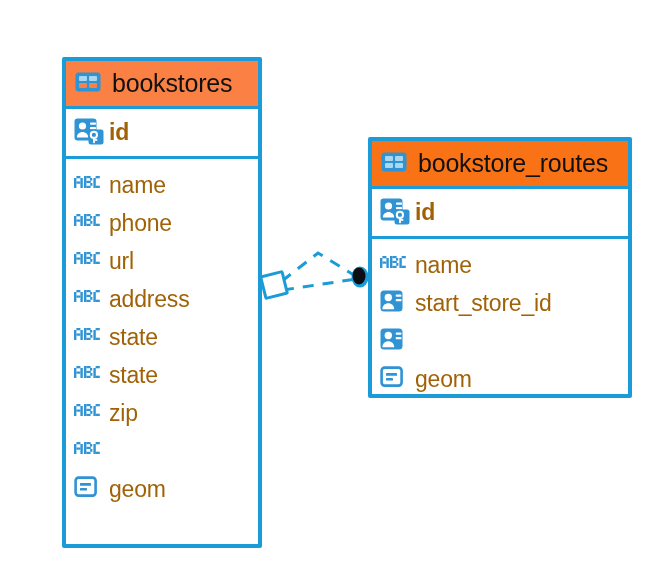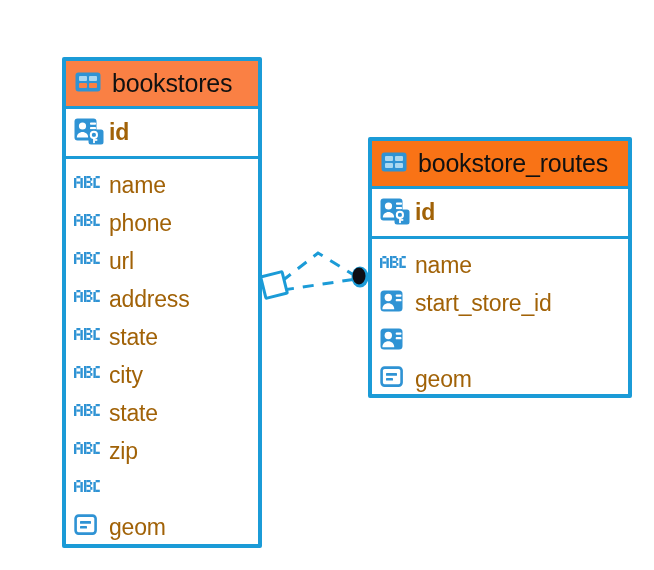--- a/index.html
+++ b/index.html
@@ -268,42 +268,20 @@
                 <rect x="12.4" y="10.8" width="4.2" height="2.2"></rect>
               <rect x="21.6" y="1" width="4.2" height="2.3"></rect>
                 <rect x="19.4" y="3" width="2.4" height="10"></rect>
               <rect x="21.6" y="10.7" width="4.2" height="2.3"></rect>
             </g>
           </svg>
         </span>
         <span class="field-label">state</span>
       </div>
 
-      <div class="field-row">
-        <span class="icon">
-          <svg width="26" height="16" viewBox="0 0 26 16">
-            <g fill="#2f93d4">
-              <rect x="0" y="3" width="2.4" height="10"></rect>
-                <rect x="2.4" y="1" width="4" height="2.3"></rect>
-              <rect x="6.4" y="3" width="2.4" height="10"></rect>
-                <rect x="2.4" y="6.5" width="4" height="2.2"></rect>
-              <rect x="10" y="1" width="2.4" height="12"></rect>
-                <rect x="12.4" y="1" width="4.2" height="2.2"></rect>
-              <rect x="16" y="3" width="2.2" height="2.6"></rect>
-                <rect x="12.4" y="5.8" width="4.4" height="2.2"></rect>
-              <rect x="16.2" y="8" width="2.2" height="2.8"></rect>
-                <rect x="12.4" y="10.8" width="4.2" height="2.2"></rect>
-              <rect x="21.6" y="1" width="4.2" height="2.3"></rect>
-                <rect x="19.4" y="3" width="2.4" height="10"></rect>
-              <rect x="21.6" y="10.7" width="4.2" height="2.3"></rect>
-            </g>
-          </svg>
-        </span>
-        <span class="field-label">city</span>
-      </div>
 
       <div class="field-row">
         <span class="icon">
           <svg width="26" height="16" viewBox="0 0 26 16">
             <g fill="#2f93d4">
               <rect x="0" y="3" width="2.4" height="10"></rect>
                 <rect x="2.4" y="1" width="4" height="2.3"></rect>
               <rect x="6.4" y="3" width="2.4" height="10"></rect>
                 <rect x="2.4" y="6.5" width="4" height="2.2"></rect>
               <rect x="10" y="1" width="2.4" height="12"></rect>

